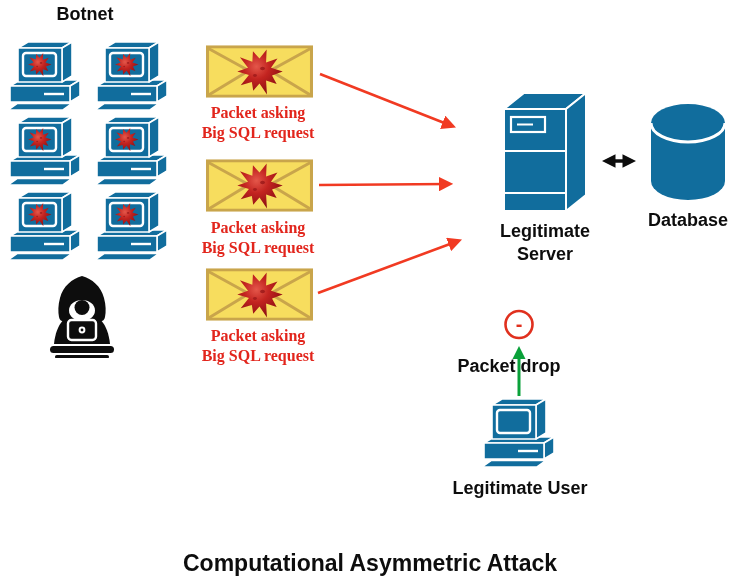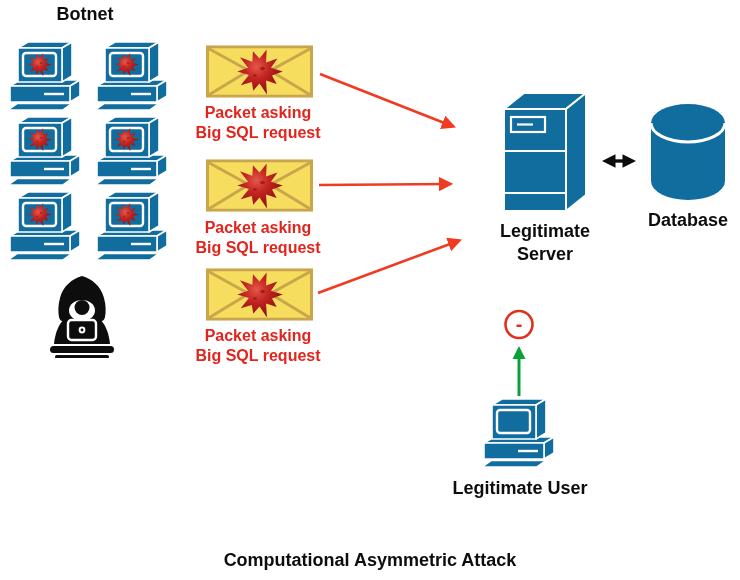--- a/index.html
+++ b/index.html
@@ -3,45 +3,45 @@
 <meta charset="utf-8">
 <style>
   :root{
     --node-blue:#116d9d; --arrow-red:#f13a22; --text-red:#e2251c;
     --envelope-fill:#f7dd5e; --envelope-border:#c9a54b;
     --virus-light:#e4574a; --virus-mid:#c32420; --virus-dark:#8c0f13;
     --green:#0aa13a; --ink:#0d0d0d; --drop-red:#e0301e;
   }
   html,body{margin:0;padding:0;background:#fff;}
   .canvas{position:relative;width:740px;height:580px;background:#fff;overflow:hidden;
-          font-family:"Liberation Sans",sans-serif;}
+          font-family:"Liberation Sans",sans-serif;border-radius:13px;}
   .lbl{position:absolute;font-weight:bold;color:var(--ink);text-align:center;}
   .icon{position:absolute;display:block;}
 
   .botnet-lbl{left:35px;top:4px;width:100px;font-size:18px;}
   .pc{width:82px;height:70px;}
   .pc1{left:4px;top:40px;}  .pc2{left:91px;top:40px;}
   .pc3{left:4px;top:115px;} .pc4{left:91px;top:115px;}
   .pc5{left:4px;top:190px;} .pc6{left:91px;top:190px;}
   .hacker{left:42px;top:274px;width:80px;height:84px;}
 
   .env{left:206px;width:107px;height:53px;}
   .env1{top:45px;} .env2{top:159px;} .env3{top:268px;}
-  .packet-lbl{left:182px;width:152px;color:var(--text-red);font-size:16px;line-height:20px;}
+  .packet-lbl{left:182px;width:152px;color:var(--text-red);font-size:16px;line-height:20px;font-family:Liberation Serif, serif;}
   .pl1{top:103px;} .pl2{top:218px;} .pl3{top:326px;}
 
   .server-icon{left:502px;top:91px;width:88px;height:124px;}
   .server-lbl{left:467px;top:220px;width:156px;font-size:18px;line-height:23px;}
   .db-icon{left:649px;top:102px;width:78px;height:100px;}
   .db-lbl{left:628px;top:210px;width:120px;font-size:18px;}
 
   .pdrop-lbl{left:443px;top:356px;width:132px;font-size:18px;}
   .user-icon{left:478px;top:397px;width:82px;height:70px;}
   .user-lbl{left:440px;top:478px;width:160px;font-size:18px;text-align:center;}
-  .title-lbl{left:0;top:550px;width:740px;font-size:18px;}
+  .title-lbl{left:0;top:550px;width:740px;font-size:23px;}
 
   .overlay{position:absolute;left:0;top:0;pointer-events:none;}
   .minus-txt{font-family:"Liberation Sans",sans-serif;font-weight:bold;font-size:20px;
              fill:var(--drop-red);text-anchor:middle;}
   .vs0{stop-color:var(--virus-light);} .vs1{stop-color:var(--virus-mid);} .vs2{stop-color:var(--virus-dark);}
   .blue{fill:var(--node-blue);}
 </style>
 </head>
 <body>
 
@@ -174,20 +174,21 @@
     </svg>
   <div class="lbl server-lbl">
     <div>Legitimate</div>
     <div>Server</div>
   </div>
   <svg class="icon db-icon" viewBox="0 0 78 100">
       <use href="#dbcyl"></use>
     </svg>
   <div class="lbl db-lbl">Database</div>
 
+  <div class="lbl pdrop-lbl">Packet drop</div>
   <svg class="icon user-icon" viewBox="0 0 82 70">
       <use href="#pc"></use>
     </svg>
   <div class="lbl user-lbl">Legitimate User</div>
 
   <div class="lbl title-lbl">Computational Asymmetric Attack</div>
 
   <svg class="overlay" width="740" height="580" viewBox="0 0 740 580">
     <defs>
       <marker id="mr" viewBox="0 0 10 10" refX="7" refY="5" markerWidth="5.5" markerHeight="5.5" orient="auto-start-reverse">

